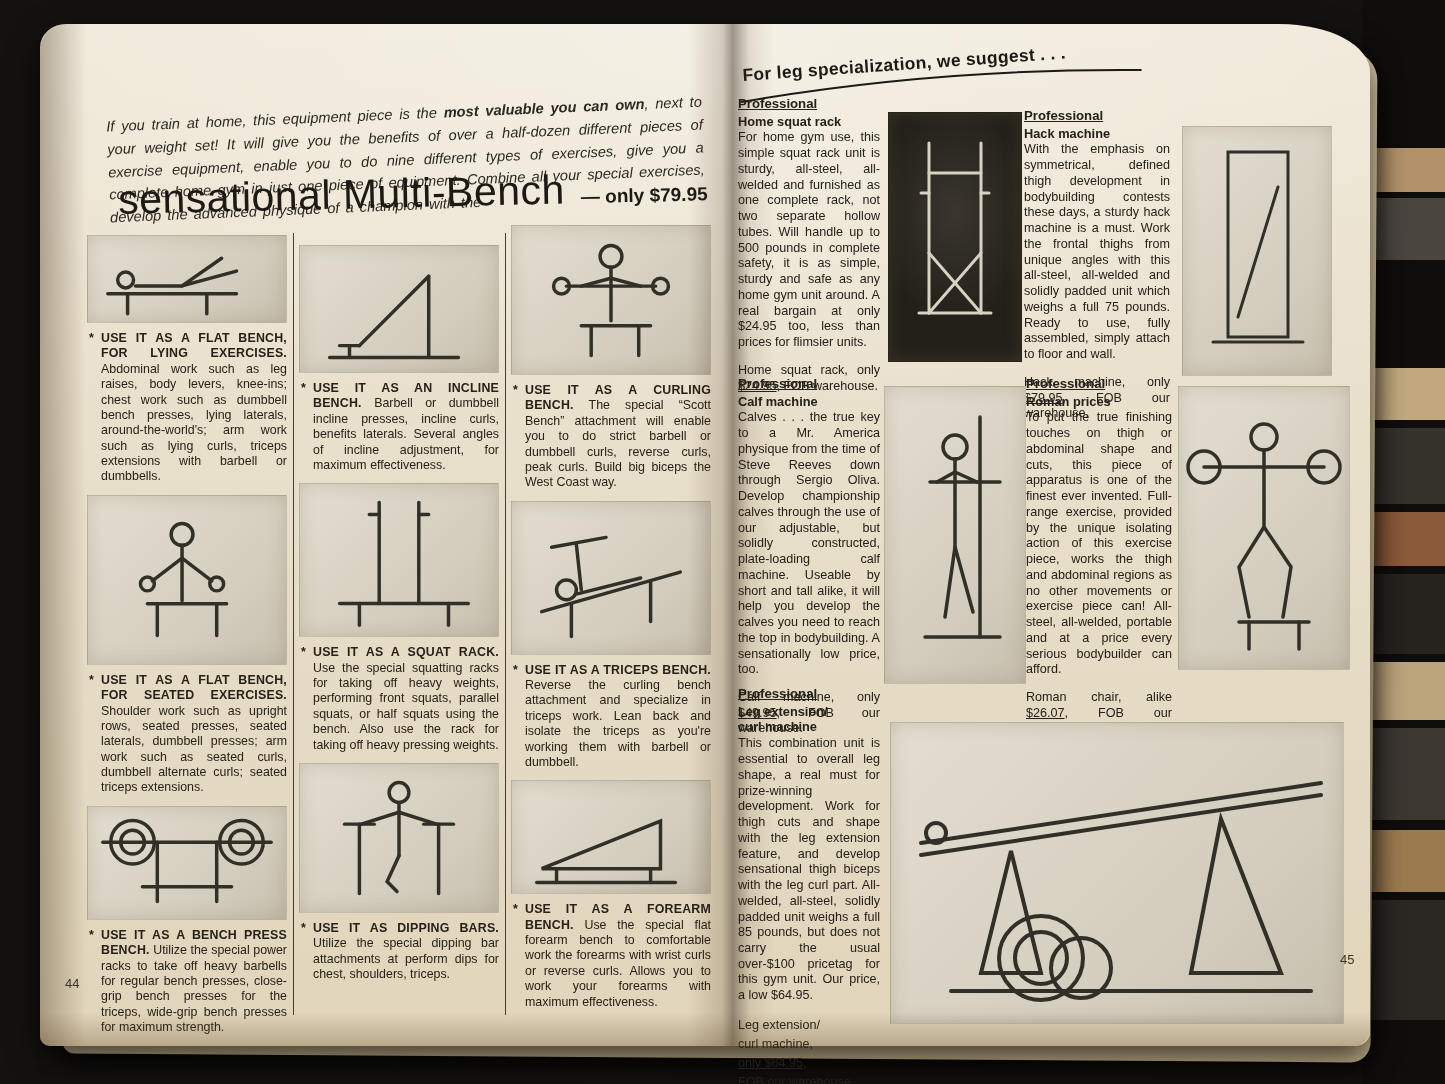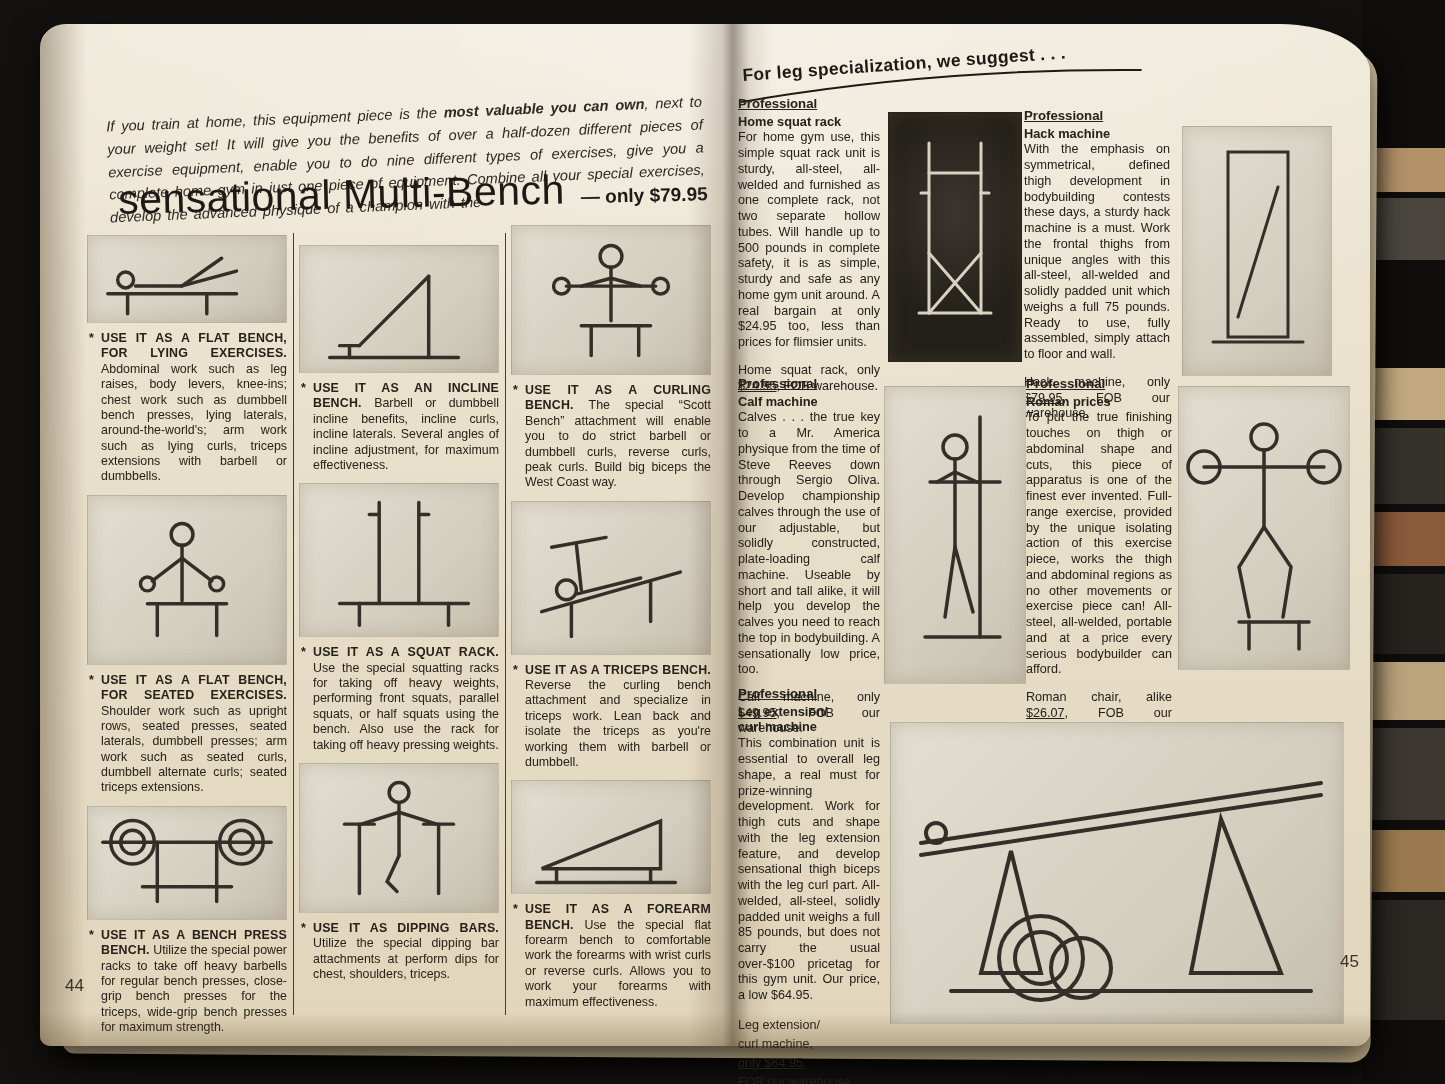--- a/index.html
+++ b/index.html
@@ -48,21 +48,21 @@
   .vrule{position:absolute;top:4px;width:1px;background:#443d32;}
   .col{position:absolute;top:0;width:200px;}
   .bullet{position:relative;padding-left:14px;margin:8px 0 10px 0;
           font-size:12.4px;line-height:1.24;text-align:justify;color:#262219;}
   .bullet .marker{position:absolute;left:2px;top:0;font-weight:700;}
   .bullet b{letter-spacing:.2px;}
   .ph{position:relative;margin:6px auto;background:linear-gradient(135deg,#e3ded1 0%,#d2ccbc 70%,#c6bfae 100%);
       border:1px solid rgba(60,50,30,.18);box-shadow:inset 0 0 18px rgba(120,105,75,.25);}
   .ph svg{position:absolute;inset:0;width:100%;height:100%;}
   .ph-dark{background:radial-gradient(80% 60% at 50% 40%,#3a362f 0%,#232019 75%);}
-  .pagenum{position:absolute;font-size:17px;color:#3a3428;}
+  .pagenum{position:absolute;font-size:13px;color:#3a3428;}
 
   
   .leg-header{position:absolute;left:30px;top:26px;width:430px;font-weight:700;
       font-size:17.5px;letter-spacing:.3px;color:#1d1a16;transform:rotate(-4deg);white-space:nowrap;}
   .leg-header-arc{position:absolute;left:26px;top:50px;width:408px;height:18px;transform:rotate(-4deg);}
 
   .prod{position:absolute;font-size:12.6px;line-height:1.25;text-align:justify;color:#24201a;}
   .kicker{font-weight:700;text-decoration:underline;font-size:13.2px;margin:0 0 1px 0;}
   .prod-name{font-weight:700;font-size:12.8px;margin:0 0 1px 0;white-space:pre-line;}
   .prod-body{margin:0;}
@@ -159,21 +159,21 @@
             <svg viewBox="0 0 200 126" stroke="#332e27" stroke-width="3.5" fill="none" stroke-linecap="round">
               <line x1="60" y1="100" x2="130" y2="30"></line>
                 <line x1="40" y1="100" x2="60" y2="100"></line>
               <line x1="30" y1="112" x2="160" y2="112"></line>
                 <line x1="130" y1="30" x2="130" y2="112"></line>
                 <line x1="50" y1="100" x2="50" y2="112"></line>
             </svg>
           </div>
           <div class="bullet">
             <span class="marker">*</span>
-            <b>USE IT AS AN INCLINE BENCH.</b> <span>Barbell or dumbbell incline benefits, incline curls, incline laterals. Several angles of incline adjustment, for maximum effectiveness.</span>
+            <b>USE IT AS AN INCLINE BENCH.</b> <span>Barbell or dumbbell incline presses, incline curls, benefits laterals. Several angles of incline adjustment, for maximum effectiveness.</span>
           </div>
           <div class="ph" style="height:152px;">
             <svg viewBox="0 0 200 152" stroke="#332e27" stroke-width="3.5" fill="none" stroke-linecap="round">
               <line x1="80" y1="18" x2="80" y2="120"></line>
                 <line x1="120" y1="18" x2="120" y2="120"></line>
               <path d="M80 30 h-10 M120 30 h10"></path>
               <line x1="40" y1="120" x2="170" y2="120"></line>
                 <line x1="60" y1="120" x2="60" y2="142"></line>
                 <line x1="150" y1="120" x2="150" y2="142"></line>
             </svg>

